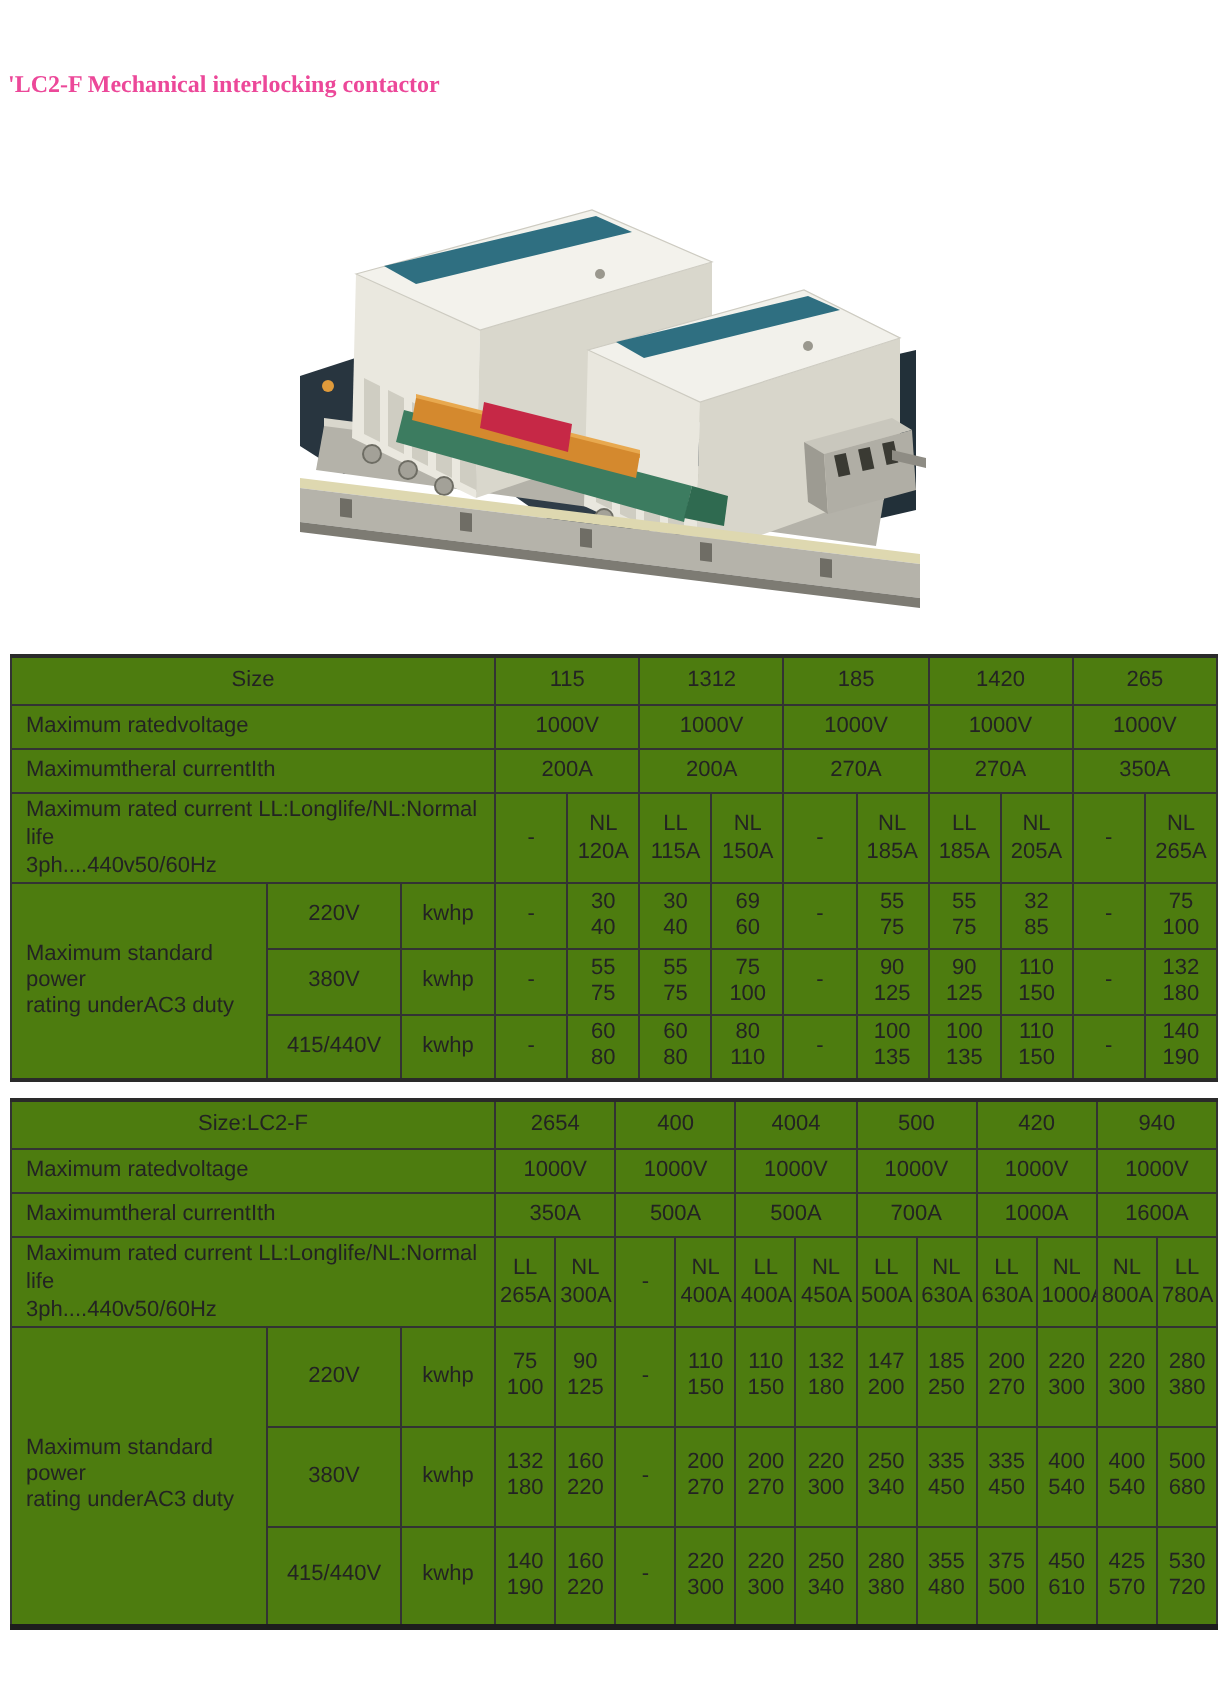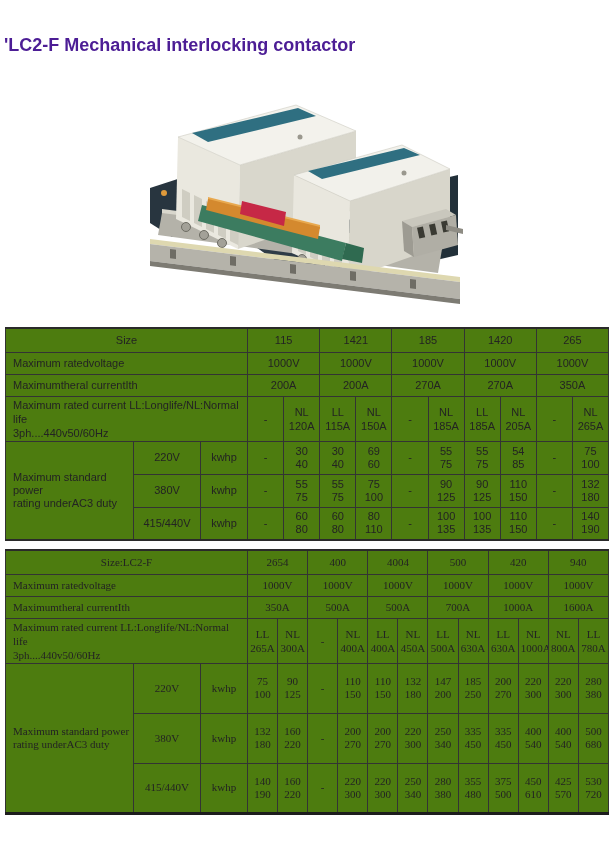--- a/index.html
+++ b/index.html
@@ -3,31 +3,31 @@
 <meta charset="utf-8">
 <style>
   * { margin:0; padding:0; box-sizing:border-box; }
   html,body { background:#ffffff; }
   body {
     width:615px; height:850px; position:relative; overflow:hidden;
     font-family:"Liberation Sans", sans-serif;
   }
   .title {
     position:absolute; left:4px; top:35px;
-    font-size:18px; font-weight:bold; color:#4c1d95; white-space:nowrap;
+    font-size:12px; font-weight:bold; color:#ec4899; white-space:nowrap;font-family:Liberation Serif, serif;
   }
   .photo { position:absolute; left:150px; top:93px; width:313px; height:219px; }
   table {
     position:absolute; left:5px; background:#4d7c0f;
     border-collapse:collapse; table-layout:fixed;
     border-top:2px solid #2a2a2a; border-bottom:2px solid #2a2a2a;
     border-left:1px solid #2a2a2a; border-right:1px solid #2a2a2a;
   }
   .t1 { top:327px; width:603px; }
-  .t2 { top:549px; width:603px; border-bottom:3px solid #1d1d1d;font-family:Liberation Serif, serif; }
+  .t2 { top:549px; width:603px; border-bottom:3px solid #1d1d1d; }
   td {
     border:1px solid #333333; padding:1px 2px;
     font-size:11px; line-height:13px; color:#232323;
     text-align:center; vertical-align:middle; overflow:hidden;
   }
   td.lbl { text-align:left; padding-left:7px; }
   .r-head td { height:24px; }
   .r-sm td { height:22px; }
   .r-llnl td { height:37px; line-height:14px; }
   .t1 .r-pw td { height:33px; }
@@ -144,21 +144,21 @@
         <col style="width: 36.1px;">
         <col style="width: 36.1px;">
         <col style="width: 36.1px;">
         <col style="width: 36.1px;">
         <col style="width: 36.1px;">
       </colgroup>
       <tbody>
         <tr class="r-head">
           <td colspan="3">Size</td>
           <td colspan="2">115</td>
-          <td colspan="2">1421</td>
+          <td colspan="2">1312</td>
           <td colspan="2">185</td>
           <td colspan="2">1420</td>
           <td colspan="2">265</td>
         </tr>
         <tr class="r-sm">
           <td colspan="3" class="lbl">Maximum ratedvoltage</td>
           <td colspan="2">1000V</td>
           <td colspan="2">1000V</td>
           <td colspan="2">1000V</td>
           <td colspan="2">1000V</td>
@@ -242,21 +242,21 @@
           </td>
           <td>
             <div>55</div>
             <div>75</div>
           </td>
           <td>
             <div>55</div>
             <div>75</div>
           </td>
           <td>
-            <div>54</div>
+            <div>32</div>
             <div>85</div>
           </td>
           <td>
             <div>-</div>
           </td>
           <td>
             <div>75</div>
             <div>100</div>
           </td>
         </tr>

